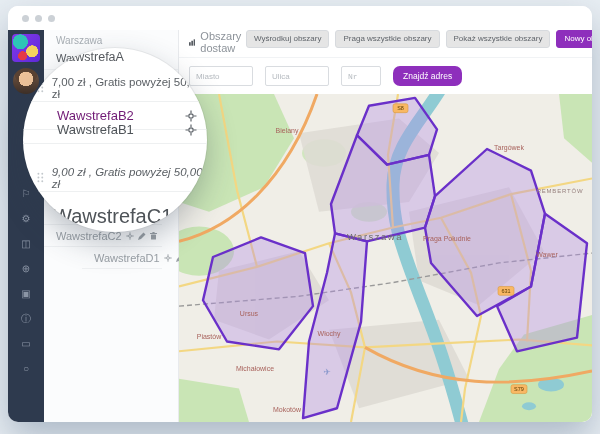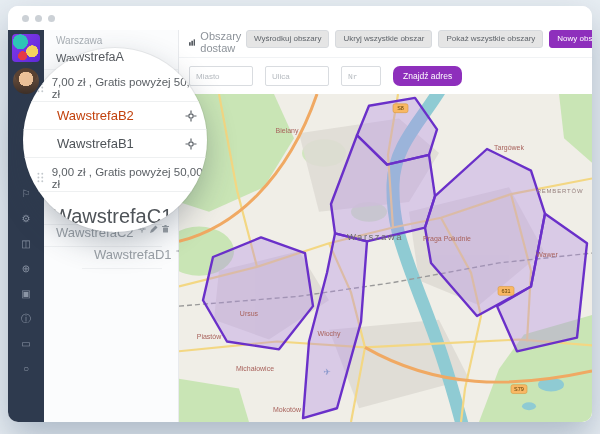--- a/index.html
+++ b/index.html
@@ -31,21 +31,21 @@
   .rail-icons { position:absolute; top:158px; left:0; width:36px; display:flex; flex-direction:column;
                 align-items:center; gap:14px; }
   .rail-ic { color:#8b95a5; font-size:10px; line-height:11px; }
 
   
   .panel { width:135px; flex:0 0 135px; background:#fbfcfd; border-right:1px solid #e8eaed; position:relative; }
   .panel-city { position:absolute; top:5px; left:12px; font-size:10px; color:#a7adb3; }
   .panel-zone-a { position:absolute; top:16px; left:0; right:0; height:24px; line-height:24px;
                   padding-left:12px; font-size:11px; color:#565b60; border-bottom:1px solid #f0f2f4; }
   .p-row { position:absolute; left:0; right:16px; height:22px; border-bottom:1px solid #eef0f2;
-           display:flex; padding:0 8px 0 12px; font-size:13px; color:#9aa0a6; }
+           display:flex; align-items:center; padding:0 8px 0 12px; font-size:11px; color:#9aa0a6; }
   .p-row .spacer { flex:1; }
   .p-ic { display:inline-flex; margin-left:4px; }
 
   
   .main { flex:1; position:relative; background:#fff; }
   .toolbar { position:absolute; top:0; left:0; right:0; height:28px; display:flex; align-items:flex-start;
              padding:0 10px; border-bottom:1px solid #f1f3f5; }
   .tb-title { display:flex; align-items:center; gap:5px; color:#8d939a; font-size:11px; }
   .tb-btns { margin-left:auto; display:flex; gap:6px; }
   .btn { font-size:8px; color:#5f646a; background:#e5e5e5; border:1px solid #d7dade; border-radius:3px;
@@ -64,23 +64,23 @@
   .map-wrap { position:absolute; top:64px; left:0; right:0; bottom:0; overflow:hidden; }
   .map-wrap svg { display:block; width:100%; height:100%; }
 
   
   .magnifier { position:absolute; left:23px; top:48px; width:184px; height:184px; border-radius:50%;
                background:#fff; overflow:hidden; z-index:10;
                box-shadow:0 12px 30px rgba(45,60,75,.30), 0 0 0 1px rgba(0,0,0,.05); }
   .m-row { position:absolute; left:0; right:0; display:flex; align-items:center; }
   .m-zone-a   { top:0;   height:18px; padding-left:34px; font-size:12.5px; color:#55595e; }
   .m-price-1  { top:26px;  height:28px; padding-left:14px; gap:8px; font-size:11.5px; color:#5a5f64; border-bottom:1px solid #eef0f1; }
-  .m-zone-b2  { top:54px;  height:28px; padding-left:34px; font-size:13px; color:#c2410c; border-bottom:1px solid #eef0f1;text-align:center; }
-  .m-zone-b1  { top:82px;  height:28px; padding-left:34px; font-size:13px; color:#4e5358; border-bottom:1px solid #eef0f1; }
-  .m-price-2  { top:116px; height:28px; padding-left:14px; gap:8px; font-size:11.5px; color:#5a5f64; border-bottom:1px solid #eef0f1; }
+  .m-zone-b2  { top:54px;  height:28px; padding-left:34px; font-size:13px; color:#701a75; border-bottom:1px solid #eef0f1;text-align:center; }
+  .m-zone-b1  { top:68px;  height:28px; padding-left:34px; font-size:13px; color:#4e5358; border-bottom:1px solid #eef0f1; }
+  .m-price-2  { top:116px; height:28px; padding-left:14px; gap:8px; font-size:11.5px; color:#5a5f64; border-bottom:1px solid #eef0f1;font-style:italic; }
   .m-zone-c1  { top:150px; height:36px; padding-left:30px; font-size:20px; color:#4e5358; }
   .m-locate { position:absolute; right:10px; top:50%; transform:translateY(-50%); display:flex; }
 </style>
 </head>
 <body>
 
 <div class="page">
   <div class="window">
 
     <div class="titlebar">
@@ -186,21 +186,21 @@
                 <g fill="#565b61">
                   <rect x="0" y="5" width="3" height="6"></rect>
                   <rect x="4" y="2.5" width="3" height="8.5"></rect>
                   <rect x="8" y="0" width="3" height="11"></rect>
                 </g>
               </svg>
             <span>Obszary dostaw</span>
           </div>
           <div class="tb-btns">
             <button class="btn">Wyśrodkuj obszary</button>
-            <button class="btn">Ukryj wszystkie obszar</button>
+            <button class="btn">Praga wszystkie obszary</button>
             <button class="btn">Pokaż wszystkie obszary</button>
             <button class="btn primary">Nowy obszar dostawy</button>
           </div>
         </div>
 
         <div class="searchbar">
           <input class="inp city" placeholder="Miasto" style="">
           <input class="inp street" placeholder="Ulica" style="">
           <input class="inp number" placeholder="Nr" style="">
           <button class="find-btn">Znajdź adres</button>

